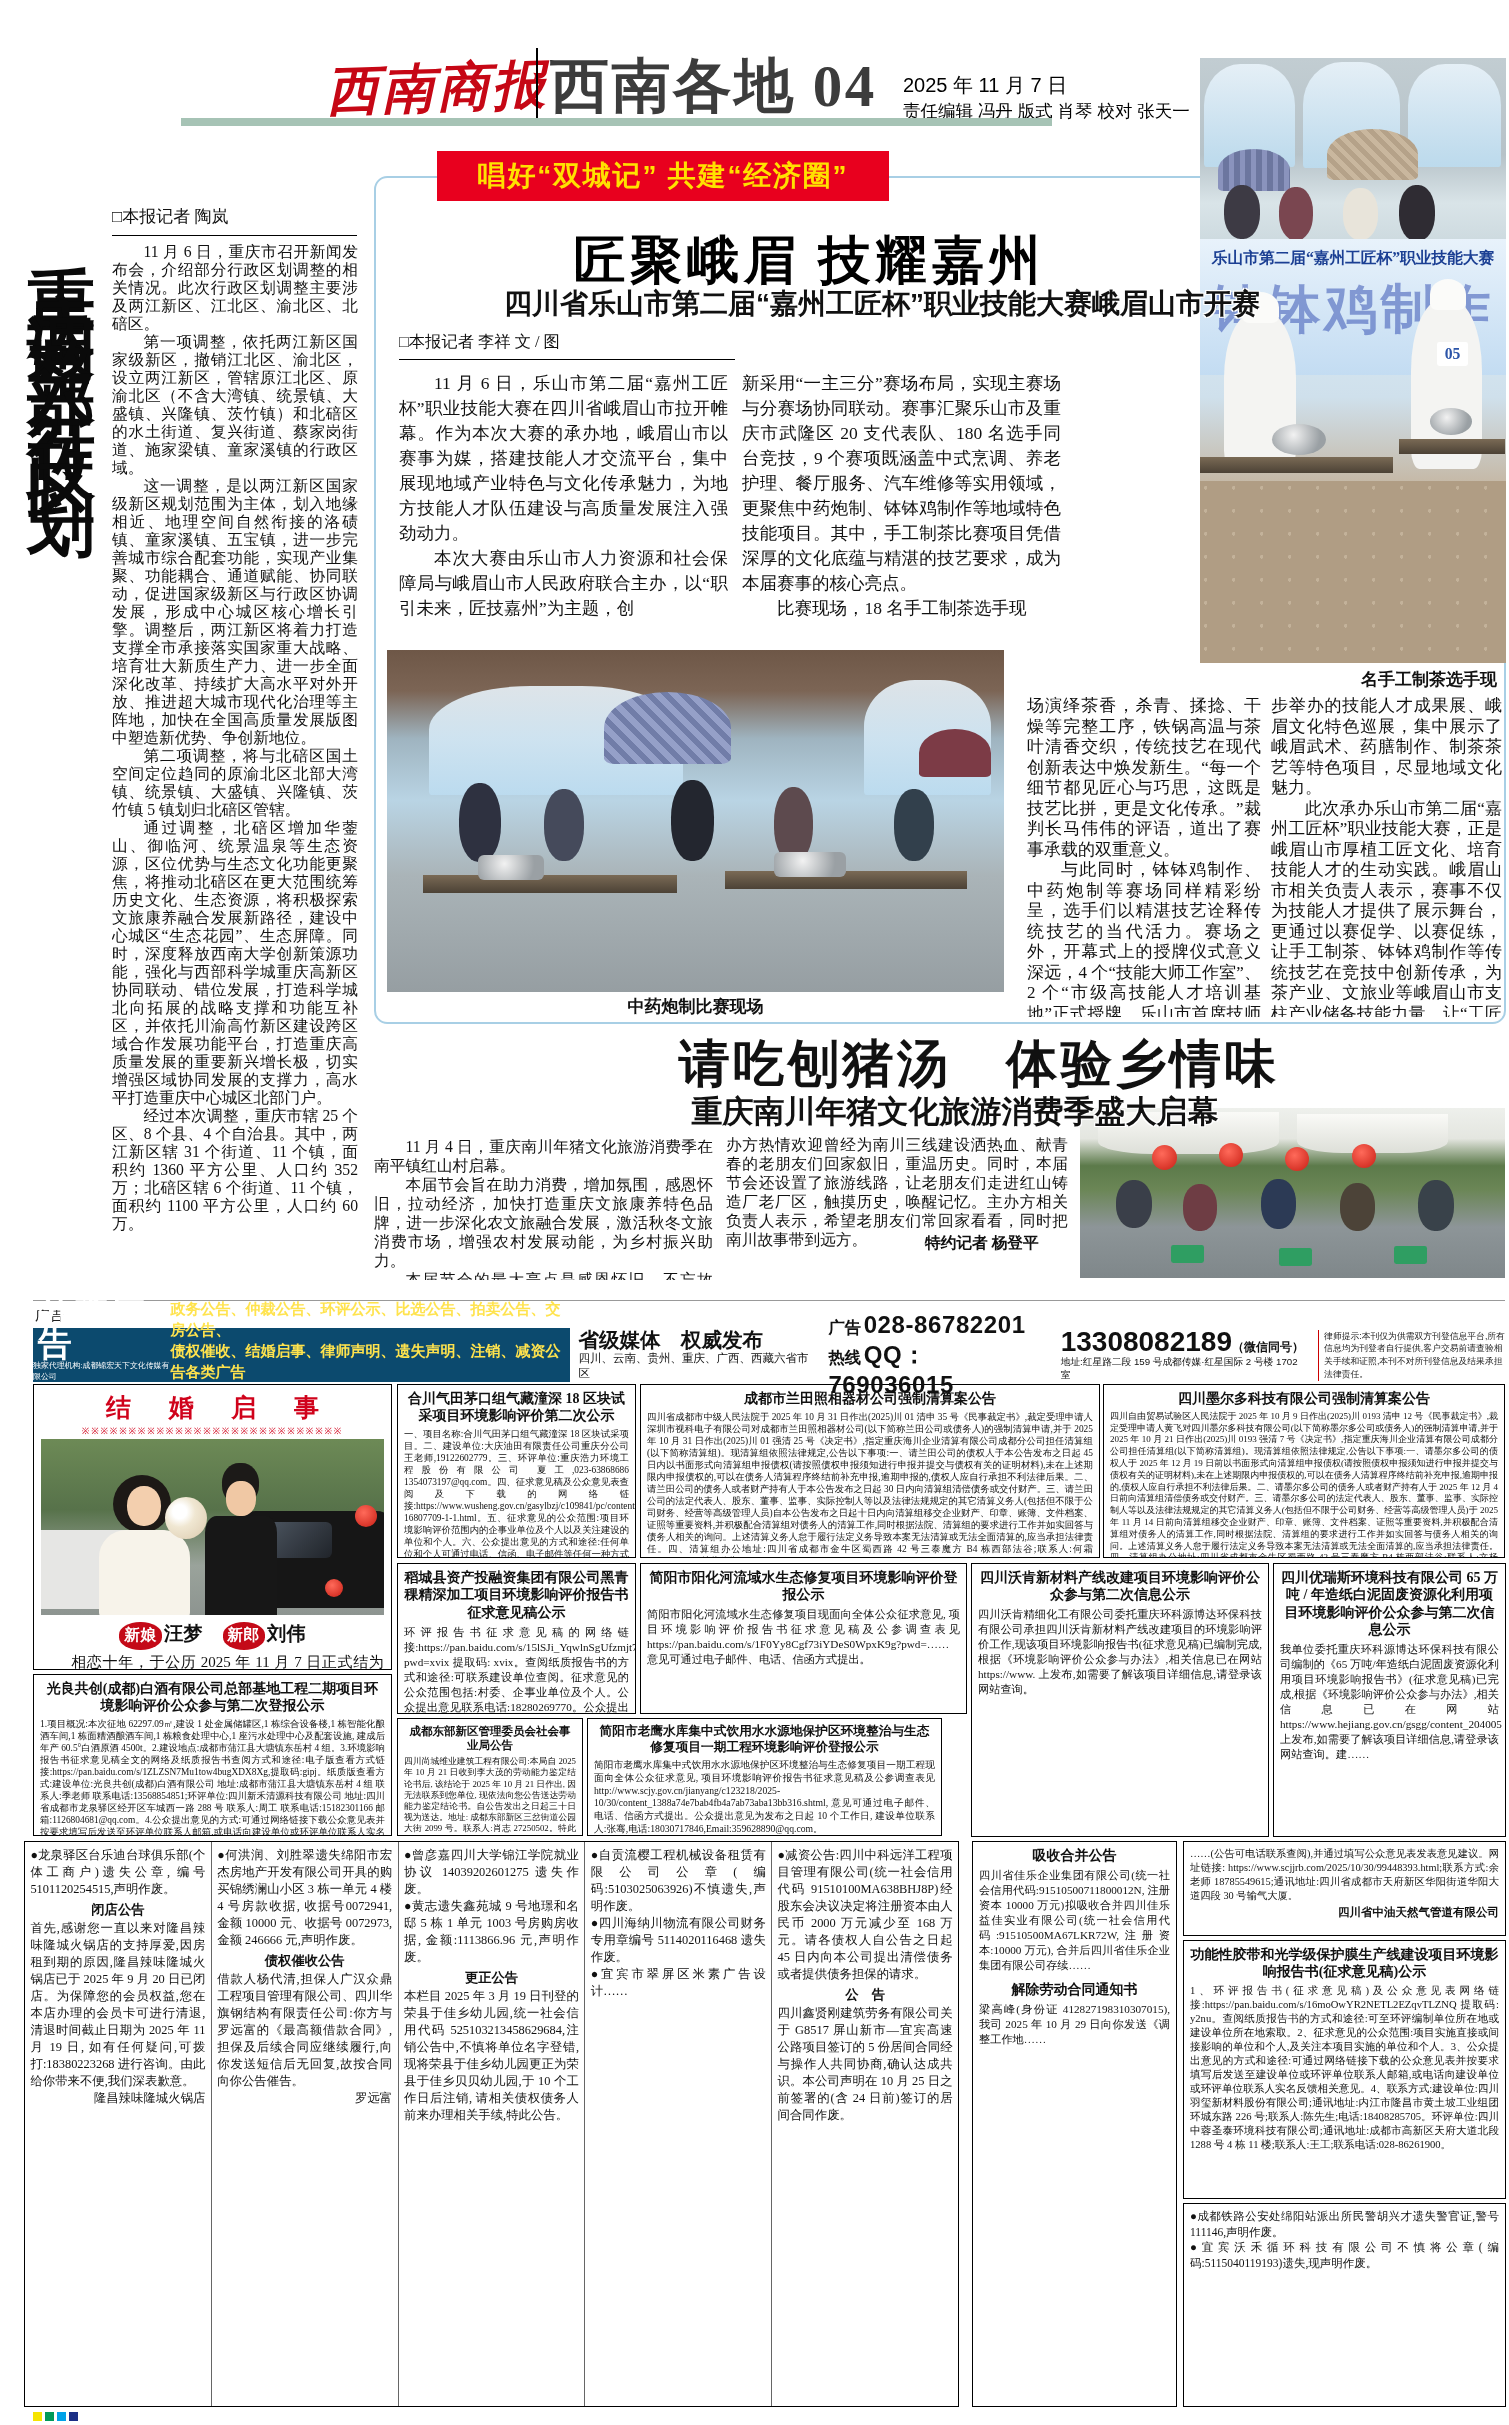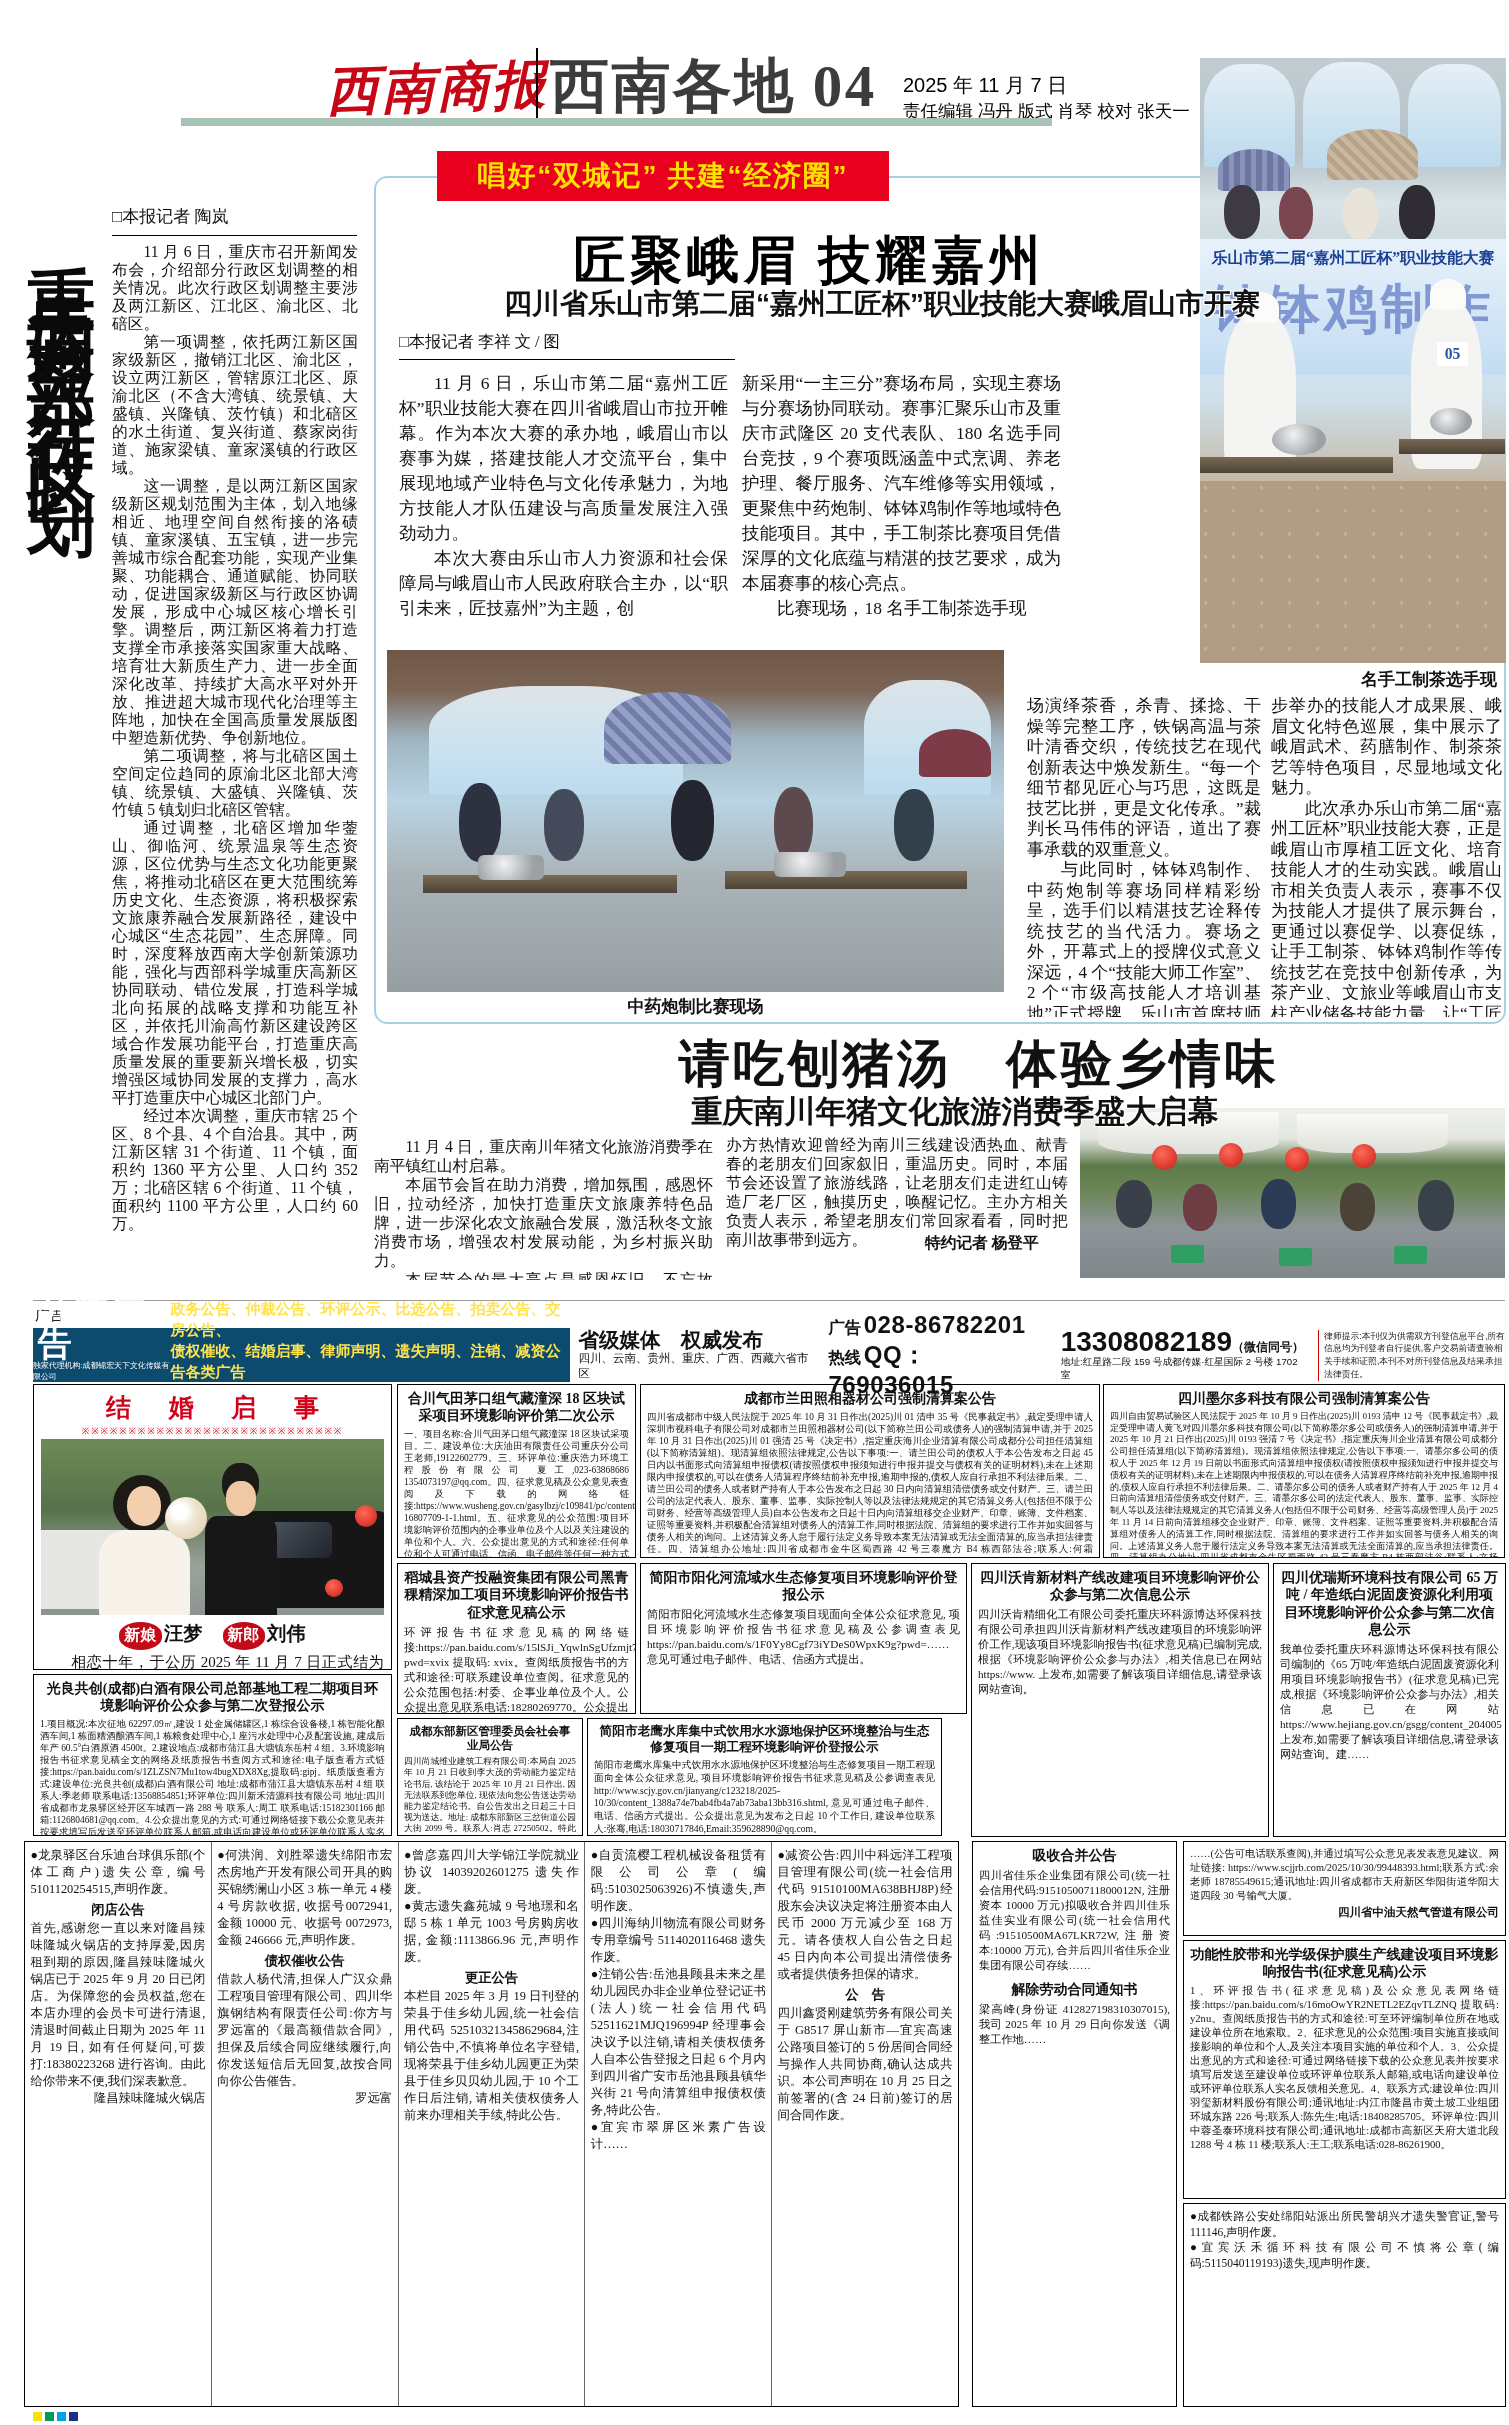--- a/index.html
+++ b/index.html
@@ -363,21 +363,20 @@
     </div>
     <div class="ncol">
       <div>●曾彦嘉四川大学锦江学院就业协议 14039202601275 遗失作废。</div>
       <div>●黄志遗失鑫苑城 9 号地璟和名邸 5 栋 1 单元 1003 号房购房收据, 金额:1113866.96 元,声明作废。</div>
       <div class="ntitle">更正公告</div>
       <div>本栏目 2025 年 3 月 19 日刊登的荣县于佳乡幼儿园,统一社会信用代码 525103213458629684,注销公告中,不慎将单位名字登错,现将荣县于佳乡幼儿园更正为荣县于佳乡贝贝幼儿园,于 10 个工作日后注销, 请相关债权债务人前来办理相关手续,特此公告。</div>
     </div>
     <div class="ncol">
       <div>●自贡流樱工程机械设备租赁有限公司公章(编码:5103025063926)不慎遗失,声明作废。</div>
       <div>●四川海纳川物流有限公司财务专用章编号 5114020116468 遗失作废。</div>
-      <div>●注销公告:岳池县顾县未来之星幼儿园民办非企业单位登记证书(法人)统一社会信用代码 52511621MJQ196994P 经理事会决议予以注销,请相关债权债务人自本公告登报之日起 6 个月内到四川省广安市岳池县顾县镇华兴街 21 号向清算组申报债权债务,特此公告。</div>
       <div>●宜宾市翠屏区米素广告设计……</div>
     </div>
     <div class="ncol">
       <div>●减资公告:四川中科远洋工程项目管理有限公司(统一社会信用代码 91510100MA638BHJ8P)经股东会决议决定将注册资本由人民币 2000 万元减少至 168 万元。请各债权人自公告之日起 45 日内向本公司提出清偿债务或者提供债务担保的请求。</div>
       <div class="ntitle">公　告</div>
       <div>四川鑫贤刚建筑劳务有限公司关于 G8517 屏山新市—宜宾高速公路项目签订的 5 份居间合同经与操作人共同协商,确认达成共识。本公司声明在 10 月 25 日之前签署的(含 24 日前)签订的居间合同作废。</div>
     </div>
   </div>
 
   <div class="abs ad" style="left:972px;top:1841px;width:205px;height:566px;">

